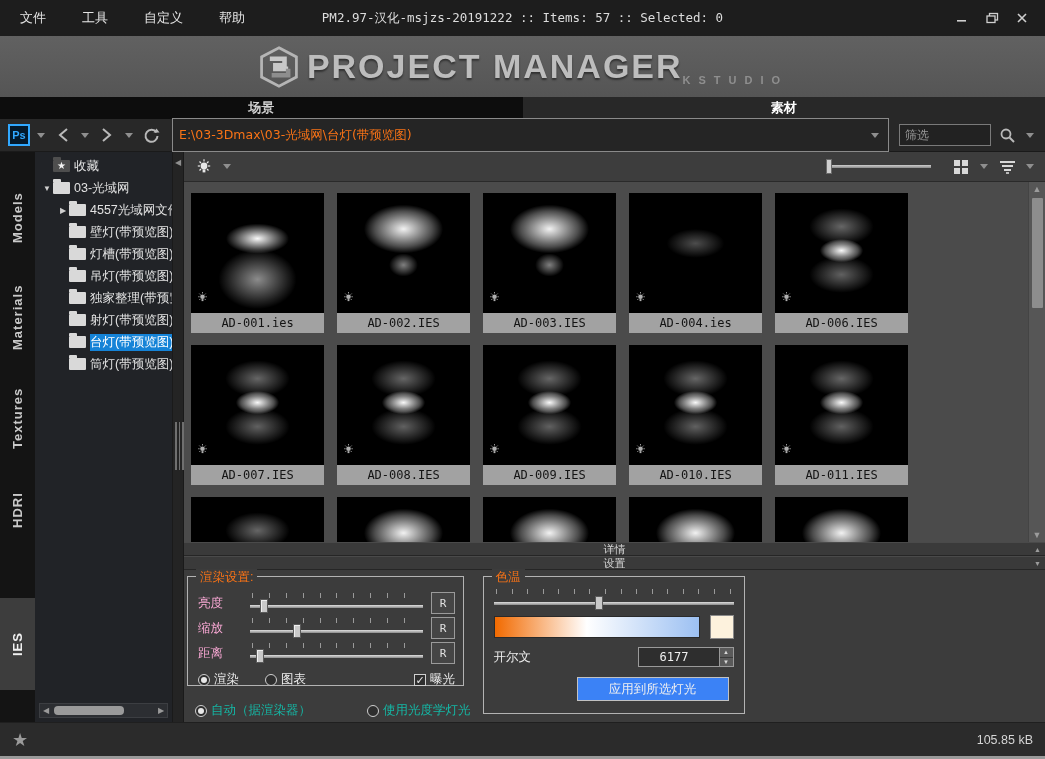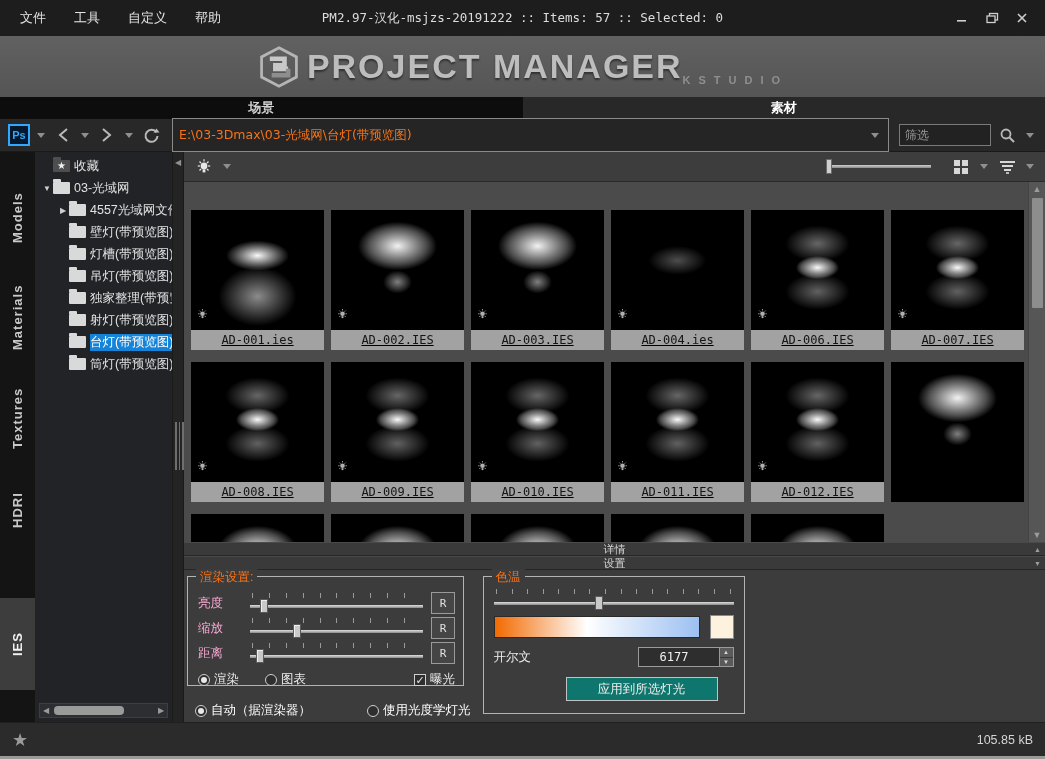--- a/index.html
+++ b/index.html
@@ -4,21 +4,21 @@
 <style>
   * { margin:0; padding:0; box-sizing:border-box; }
   html,body { background:#111; }
   body { font-family:"Liberation Sans","DejaVu Sans",sans-serif; }
   .window { position:relative; width:1045px; height:759px; background:#2b2b2b; overflow:hidden;
             border-bottom:3px solid #9a9a9a; display:flex; flex-direction:column; }
 
   
   .titlebar { height:36px; background:#1d1d1d; display:flex; align-items:center; color:#e3e3e3;
               font-size:13px; flex:0 0 auto; position:relative; }
-  .menus { display:flex; gap:4px; padding-left:8px; z-index:2; }
+  .menus { display:flex; gap:12px; padding-left:8px; z-index:2; }
   .menu-item { padding:4px 12px; cursor:default; }
   .title-text { position:absolute; left:0; right:0; text-align:center; font-size:12.5px;
                 font-family:"DejaVu Sans Mono",monospace; color:#dcdcdc; }
   .win-controls { margin-left:auto; display:flex; gap:4px; padding-right:10px; z-index:2; }
   .win-btn { width:26px; height:22px; display:flex; align-items:center; justify-content:center;
              color:#cfcfcf; font-size:13px; }
   .win-btn svg { display:block; }
 
   
   .banner { height:61px; background:linear-gradient(#616161,#555555); display:flex; align-items:center;
@@ -98,22 +98,22 @@
 
   .toolbar2 { height:30px; background:#3d3d3d; display:flex; align-items:center; padding:0 8px;
               gap:4px; flex:0 0 auto; border-bottom:1px solid #2a2a2a; }
   .toolbar2 .spacer { flex:1; }
   .size-slider { width:105px; height:3px; background:linear-gradient(#cfcfcf,#8a8a8a); position:relative; margin-right:14px; }
   .size-slider .sthumb { position:absolute; left:0px; top:-6px; width:6px; height:15px; background:#cfcfcf;
                          border:1px solid #6a6a6a; }
 
   
   .grid-wrap { flex:1; display:flex; min-height:0; background:#4b4b4b; }
-  .grid { flex:1; overflow:hidden; padding:28px 0 0 7px; display:flex; flex-wrap:wrap; gap:12px 7px;
-          align-content:flex-start;text-decoration:underline; }
+  .grid { flex:1; overflow:hidden; padding:11px 0 0 7px; display:flex; flex-wrap:wrap; gap:12px 13px;
+          align-content:flex-start; }
   .tile { width:133px; height:140px; display:flex; flex-direction:column; background:#000; }
   .tile .img { width:133px; height:120px; background-color:#000; position:relative; }
   .tile .img .bulb { position:absolute; left:5px; bottom:5px; opacity:.85; }
   .tile .caption { height:20px; background:#a2a2a2; color:#141414; font-size:12px; display:flex;
                    align-items:center; justify-content:center; font-family:"DejaVu Sans Mono",monospace; }
   .glow-cone .img { background-image:
       radial-gradient(ellipse 42px 20px at 50% 38%, rgba(255,255,255,.98), rgba(255,255,255,.25) 55%, transparent 75%),
       radial-gradient(ellipse 50px 38px at 50% 72%, rgba(255,255,255,.55), rgba(255,255,255,.12) 60%, transparent 78%); }
   .glow-blob .img { background-image:
       radial-gradient(ellipse 52px 32px at 50% 30%, rgba(255,255,255,.95), rgba(255,255,255,.3) 55%, transparent 76%),
@@ -156,21 +156,21 @@
       border:1px solid #5a5a5a; box-shadow:inset 1px 1px 0 #efefef; }
   .r-btn { width:24px; height:22px; background:#454545; border:1px solid #9a9a9a; color:#e0e0e0;
            font-size:11px; display:flex; align-items:center; justify-content:center;
            font-family:"DejaVu Sans Mono",monospace; }
   .opt-row { display:flex; align-items:center; margin-top:6px; color:#ededed; font-size:12.5px; }
   .radio { width:12px; height:12px; border-radius:50%; border:1px solid #cfcfcf; background:#2e2e2e;
            display:inline-flex; align-items:center; justify-content:center; margin-right:4px; flex:0 0 auto; }
   .radio.on::after { content:""; width:6px; height:6px; border-radius:50%; background:#e8e8e8; }
   .checkbox { width:12px; height:12px; border:1px solid #cfcfcf; background:#2e2e2e; color:#e8e8e8;
               font-size:11px; line-height:10px; text-align:center; margin-right:4px; flex:0 0 auto; }
-  .mode-row { display:flex; align-items:center; color:#ffffff; font-size:12.5px; margin-top:16px;
+  .mode-row { display:flex; align-items:center; color:#14b8a6; font-size:12.5px; margin-top:16px;
               padding-left:8px; gap:56px; }
 
   .gb-temp { width:262px; height:138px; padding:12px 10px 0 10px; }
   .temp-slider { position:relative; height:22px; }
   .temp-slider .ticks { position:absolute; top:0; left:2px; right:2px; height:5px;
       background-image:repeating-linear-gradient(to right, #9a9a9a 0 1px, transparent 1px 6.6%); }
   .temp-slider .track { position:absolute; left:0; right:0; top:13px; height:3px;
       background:linear-gradient(#e0e0e0,#8a8a8a); }
   .temp-slider .thumb { position:absolute; top:7px; width:8px; height:14px; background:#c9c9c9;
       border:1px solid #5a5a5a; }
@@ -179,21 +179,21 @@
   .temp-swatch { width:24px; height:24px; border:1px solid #8a8a8a; }
   .kelvin-row { display:flex; align-items:center; margin-top:8px; color:#ededed; font-size:12.5px; }
   .kelvin-row .klbl { flex:1; }
   .spinner { width:96px; height:20px; background:#2e2e2e; border:1px solid #9a9a9a; display:flex; }
   .spinner .val { flex:1; color:#f0f0f0; font-size:12px; padding:2px 21px;
                   font-family:"DejaVu Sans Mono",monospace; }
   .spin-btns { width:14px; display:flex; flex-direction:column; border-left:1px solid #9a9a9a; }
   .spin-btns span { flex:1; background:#5a5a5a; color:#d8d8d8; font-size:6px; display:flex;
                     align-items:center; justify-content:center; }
   .spin-btns span:first-child { border-bottom:1px solid #3a3a3a; }
-  .apply-btn { margin:10px 16px 0 auto; width:152px; height:24px; background:#0f766e; border:1px solid #c2c2c2;
+  .apply-btn { margin:10px 5px 0 auto; width:152px; height:24px; background:#3b82f6; border:1px solid #c2c2c2;
                color:#f0f0f0; font-size:12.5px; display:flex; align-items:center; justify-content:center; }
 
   
   .statusbar { height:34px; background:#2b2b2b; border-top:1px solid #1f1f1f; display:flex;
                align-items:center; padding:0 12px; flex:0 0 auto; }
   .fav-star { color:#9a9a9a; font-size:18px; }
   .status-size { margin-left:auto; color:#d5d5d5; font-size:12.5px; }
 </style>
 </head>
 <body>

